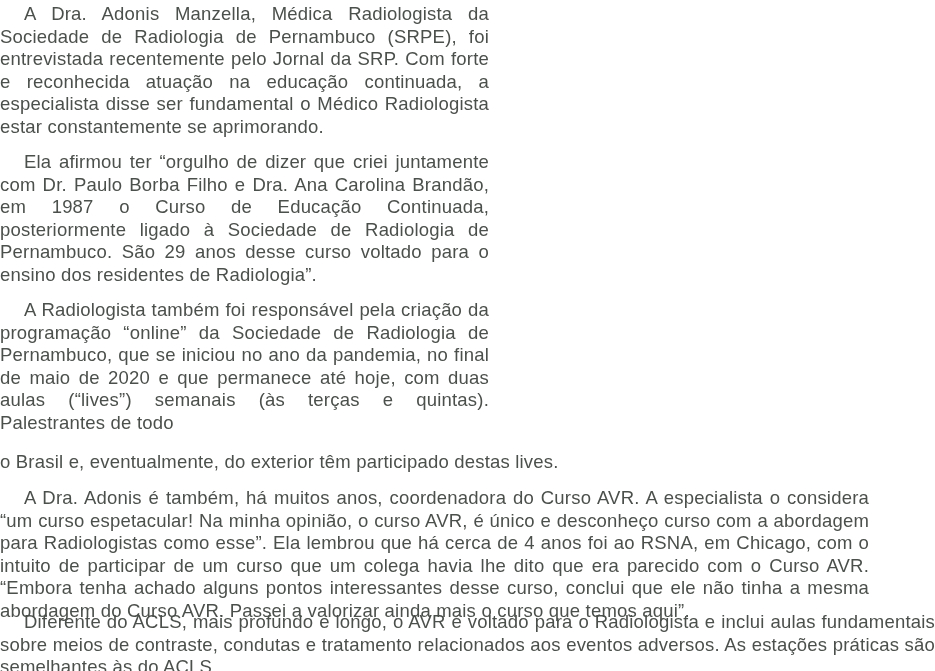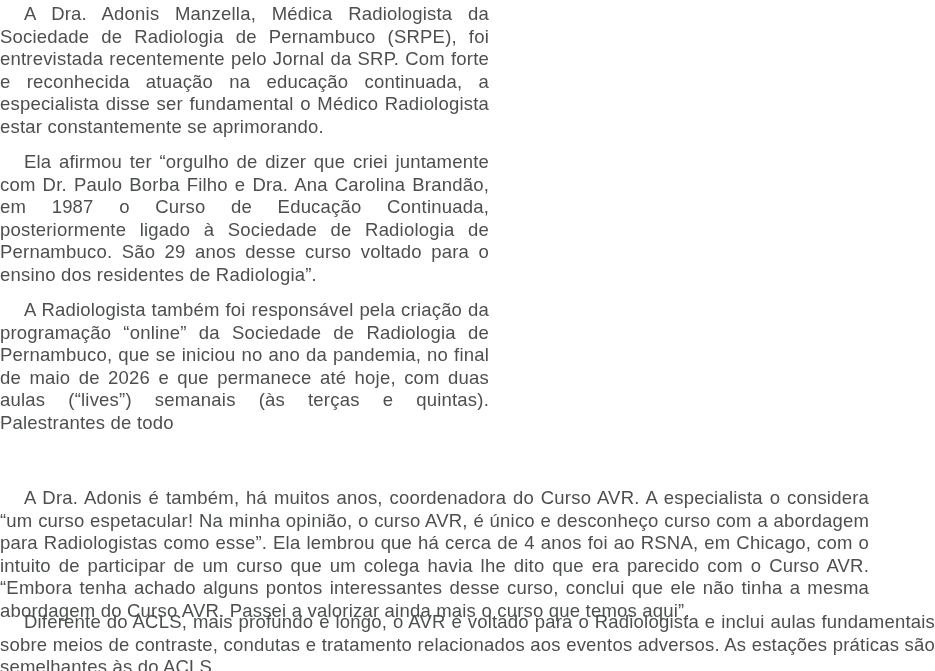--- a/index.html
+++ b/index.html
@@ -59,21 +59,22 @@
   }
 </style>
 </head>
 <body>
 
 <div class="page">
 
   <section class="intro-column">
     <p>A Dra. Adonis Manzella, Médica Radiologista da Sociedade de Radiologia de Pernambuco (SRPE), foi entrevistada recentemente pelo Jornal da SRP. Com forte e reconhecida atuação na educação continuada, a especialista disse ser fundamental o Médico Radiologista estar constantemente se aprimorando.</p>
     <p>Ela afirmou ter “orgulho de dizer que criei juntamente com Dr. Paulo Borba Filho e Dra. Ana Carolina Brandão, em 1987 o Curso de Educação Continuada, posteriormente ligado à Sociedade de Radiologia de Pernambuco. São 29 anos desse curso voltado para o ensino dos residentes de Radiologia”.</p>
-    <p>A Radiologista também foi responsável pela criação da programação “online” da Sociedade de Radiologia de Pernambuco, que se iniciou no ano da pandemia, no final de maio de 2026 e que permanece até hoje, com duas aulas (“lives”) semanais (às terças e quintas). Palestrantes  de todo</p>
+    <p>A Radiologista também foi responsável pela criação da programação “online” da Sociedade de Radiologia de Pernambuco, que se iniciou no ano da pandemia, no final de maio de 2020 e que permanece até hoje, com duas aulas (“lives”) semanais (às terças e quintas). Palestrantes  de todo</p>
   </section>
 
+  <p class="continuation-line">o Brasil e, eventualmente, do exterior têm participado destas lives.</p>
 
   <p class="full-para-1">A Dra. Adonis é também, há muitos anos, coordenadora do Curso AVR. A especialista o considera “um curso espetacular! Na minha opinião, o curso AVR, é único e desconheço curso com a abordagem para Radiologistas como esse”. Ela lembrou que há cerca de 4 anos foi ao RSNA, em Chicago, com o intuito de participar de um curso que um colega havia lhe dito que era parecido com o Curso AVR. “Embora tenha achado alguns pontos interessantes desse curso, conclui que ele não tinha a mesma abordagem do Curso AVR. Passei a valorizar ainda mais o curso que temos aqui”.</p>
 
   <p class="full-para-2">Diferente do ACLS, mais profundo e longo, o AVR é voltado para o Radiologista e inclui aulas fundamentais sobre meios de contraste, condutas e tratamento relacionados aos eventos adversos. As estações práticas são semelhantes às do ACLS,</p>
 
 </div>
 
 </body></html>

